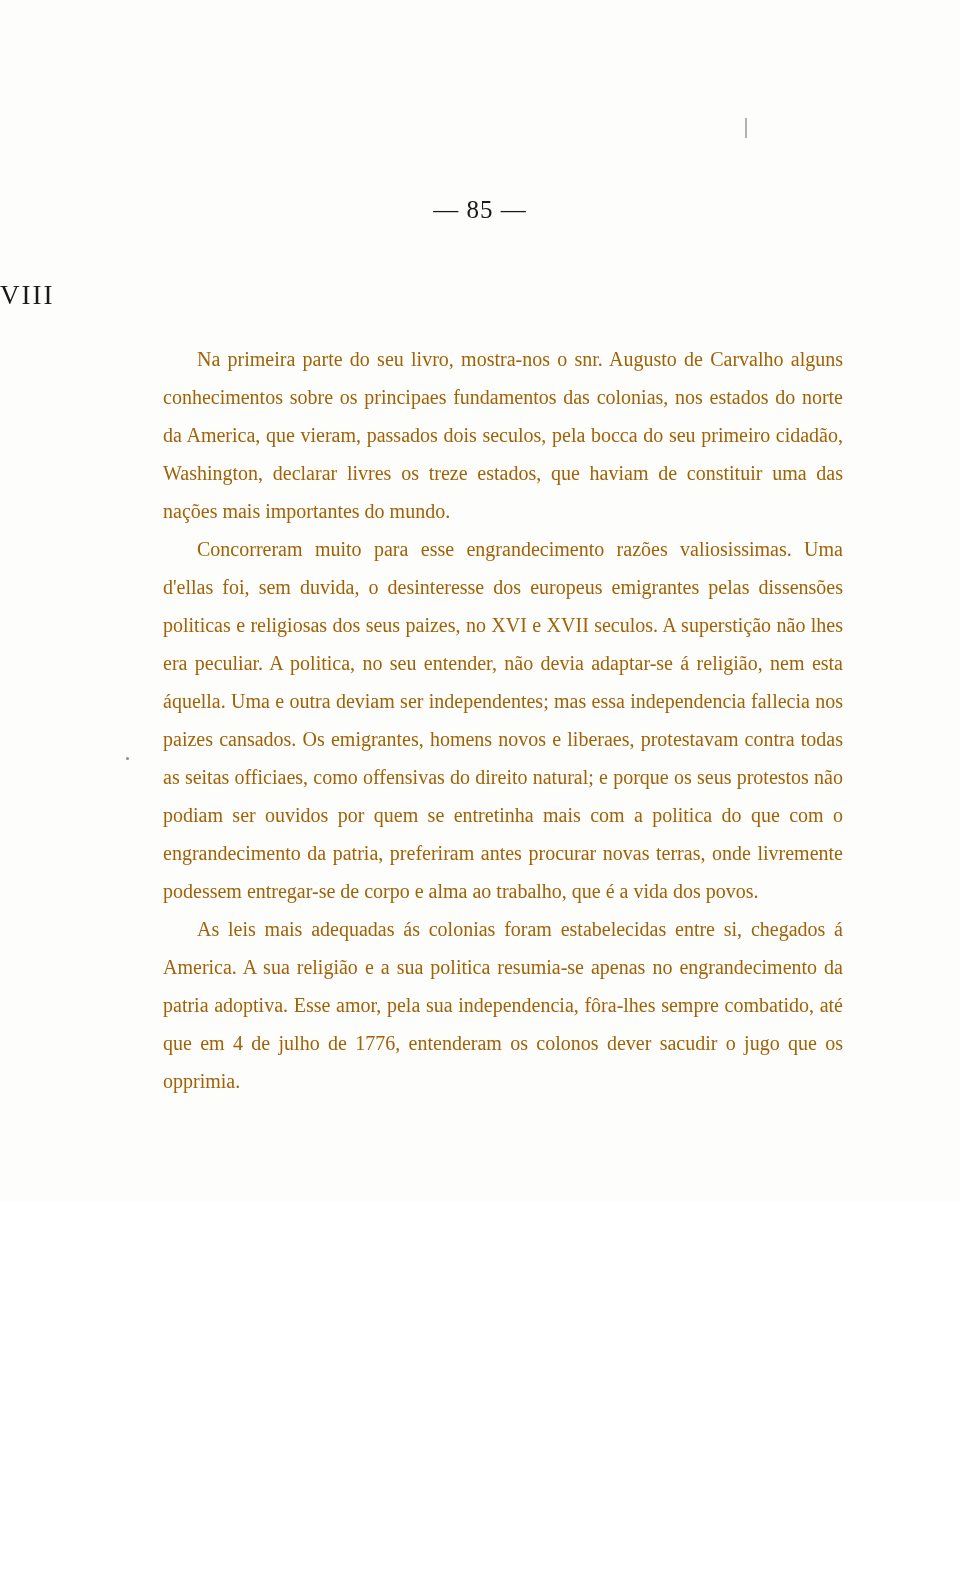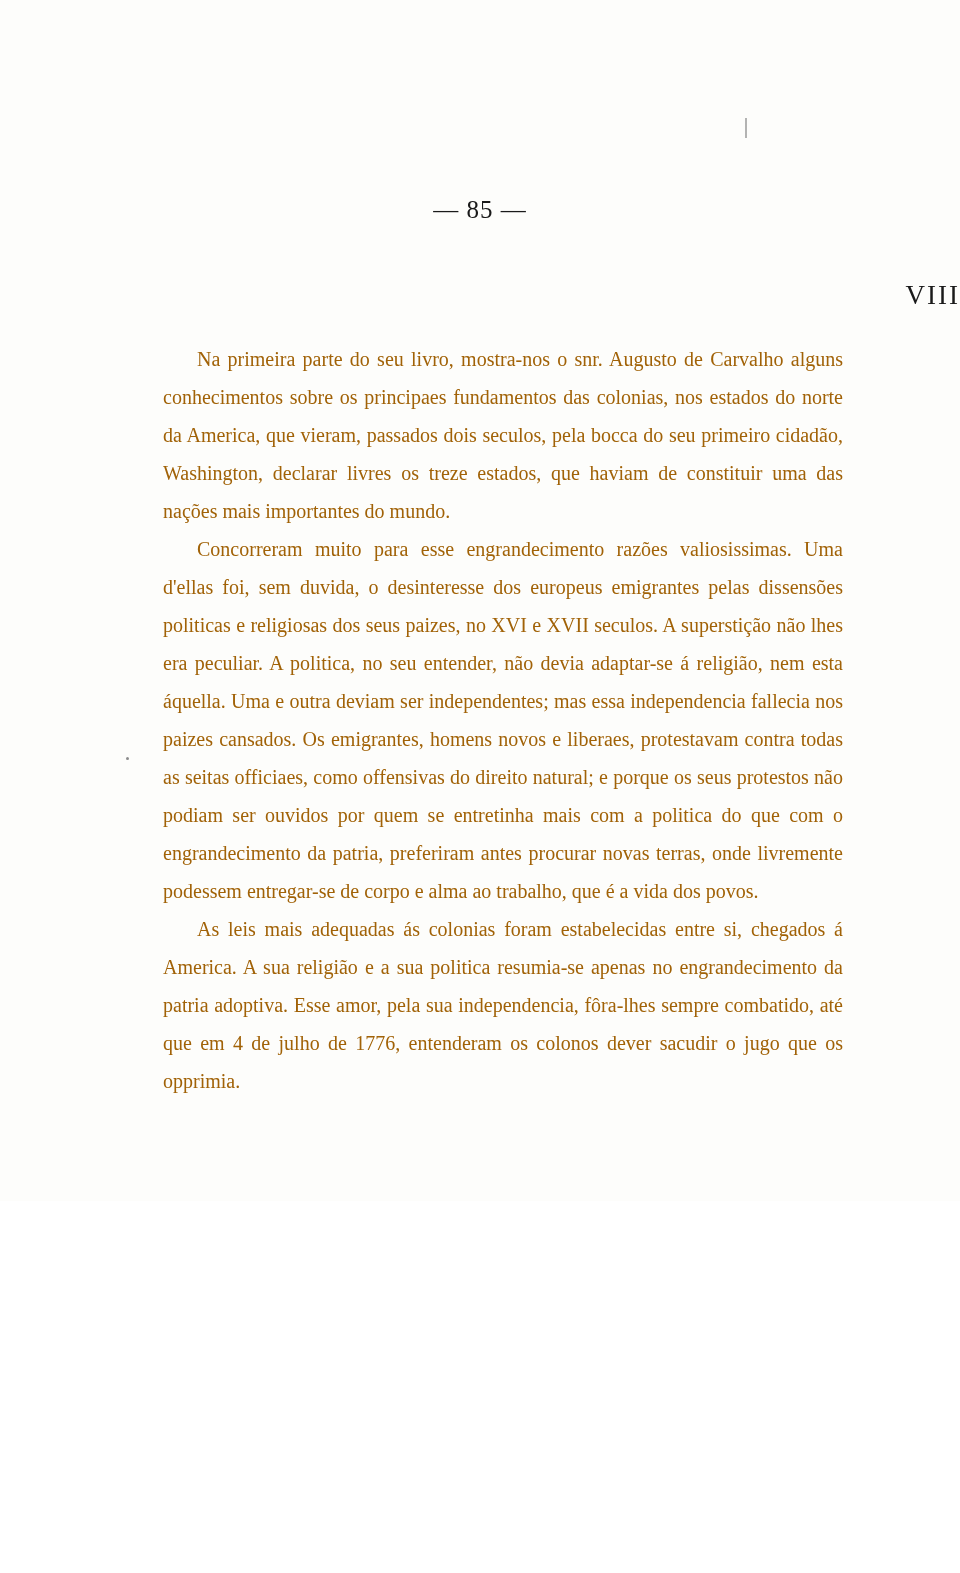--- a/index.html
+++ b/index.html
@@ -24,21 +24,21 @@
     text-align: center;
     font-size: 25px;
     letter-spacing: 1px;
     font-family: "Liberation Serif", serif;
   }
   .chapter-heading {
     position: absolute;
     top: 280px;
     left: 0;
     right: 0;
-    text-align: right;
+    text-align: left;
     font-size: 27px;
     letter-spacing: 2px;
     font-family: "Liberation Serif", serif;
   }
   .body-text {
     position: absolute;
     top: 340px;
     left: 163px;
     width: 680px;
     font-size: 20px;

